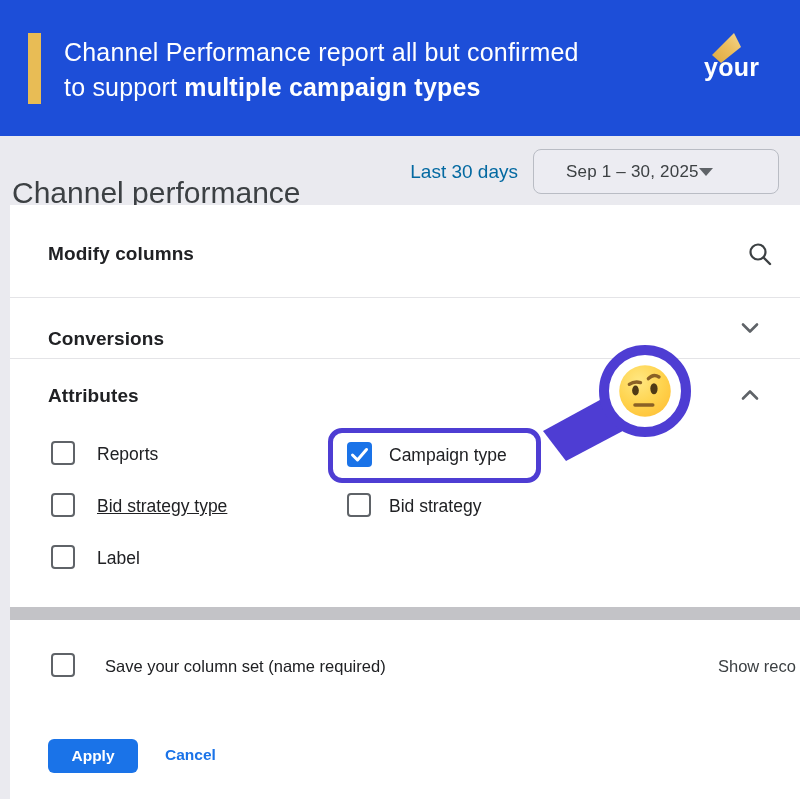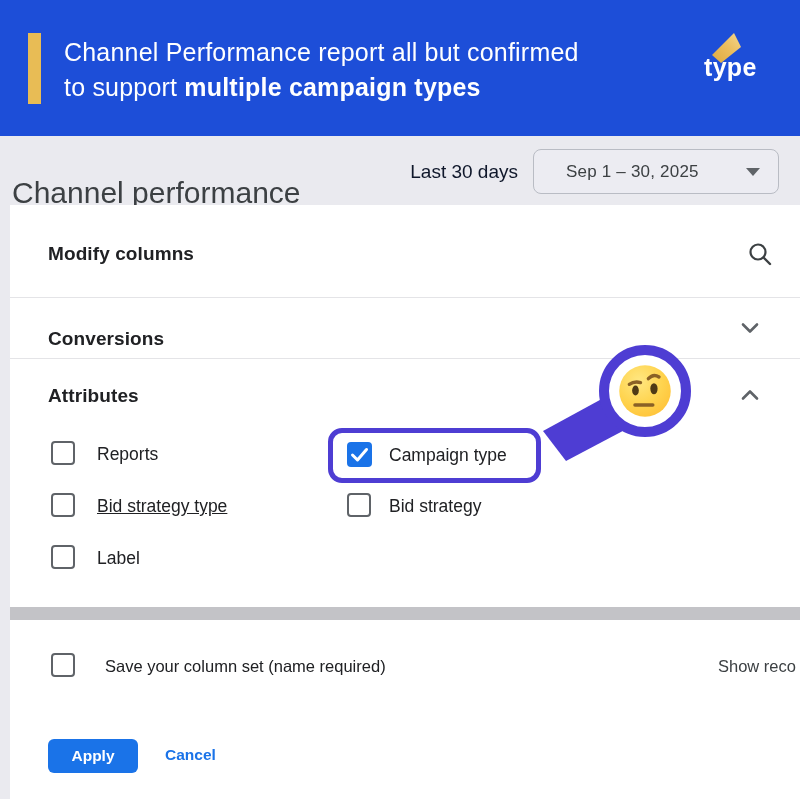--- a/index.html
+++ b/index.html
@@ -13,24 +13,24 @@
   .headline { position:absolute; left:64px; top:35px; width:620px; color:#FFFFFF;
               font-size:25px; line-height:35px; font-weight:400; letter-spacing:.2px; }
   .headline strong { font-weight:700; }
   .logo-mark { position:absolute; left:708px; top:30px; }
   .logo-text { position:absolute; left:704px; top:53px; width:76px; color:#FFFFFF;
                font-size:25px; font-weight:700; letter-spacing:.3px; }
 
   
   .page-title { position:absolute; left:12px; top:153px; font-size:30px; font-weight:400; color:#3C4043;margin-top:23px; }
   .range-label { position:absolute; left:387px; top:161px; width:131px; text-align:right;
-                 font-size:19px; color:#0f172a; }
+                 font-size:19px; color:#0369a1; }
   .date-btn { position:absolute; left:533px; top:149px; width:246px; height:45px;
               border:1px solid #B9BCC4; border-radius:8px; background:#ECECF2;
-              display:flex; align-items:center; justify-content:space-between;
+              display:flex; align-items:center; 
               padding:0 18px 0 32px; cursor:pointer; font-family:inherit; }
   .date-btn span.val { font-size:17px; color:#3C4043; letter-spacing:.2px; }
   .caret { width:0; height:0; border-left:7px solid transparent; border-right:7px solid transparent;
            border-top:8px solid #5F6368; }
 
   
   .panel { position:absolute; left:10px; top:205px; width:790px; height:594px; background:#FFFFFF; }
   .divider { position:absolute; left:10px; width:790px; height:1px; background:#E4E4E7; }
   .d1 { top:297px; } .d2 { top:358px; }
   .sec-title { position:absolute; left:48px; font-size:19px; font-weight:700; color:#202124; letter-spacing:.1px; }
@@ -83,21 +83,21 @@
     <svg class="logo-mark" width="42" height="34" viewBox="0 0 42 34">
       <defs>
         <linearGradient id="goldGrad" x1="0%" y1="100%" x2="100%" y2="0%">
           <stop offset="0%" stop-color="#DFA93F"></stop>
           <stop offset="55%" stop-color="#ECBE5E"></stop>
           <stop offset="100%" stop-color="#F4D88F"></stop>
         </linearGradient>
       </defs>
       <polygon points="4,25 26,3 33,17 13,33" fill="url(#goldGrad)"></polygon>
     </svg>
-    <div class="logo-text">type</div>
+    <div class="logo-text">your</div>
   </header>
 
   <h1 class="page-title">Channel performance</h1>
   <span class="range-label">Last 30 days</span>
   <button class="date-btn">
     <span class="val">Sep 1 – 30, 2025</span>
     <span class="caret"></span>
   </button>
 
   <section class="panel"></section>

